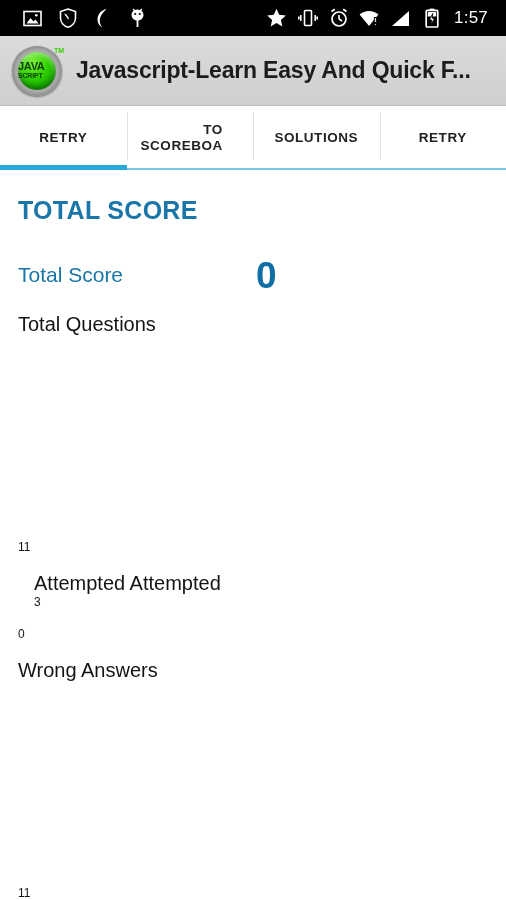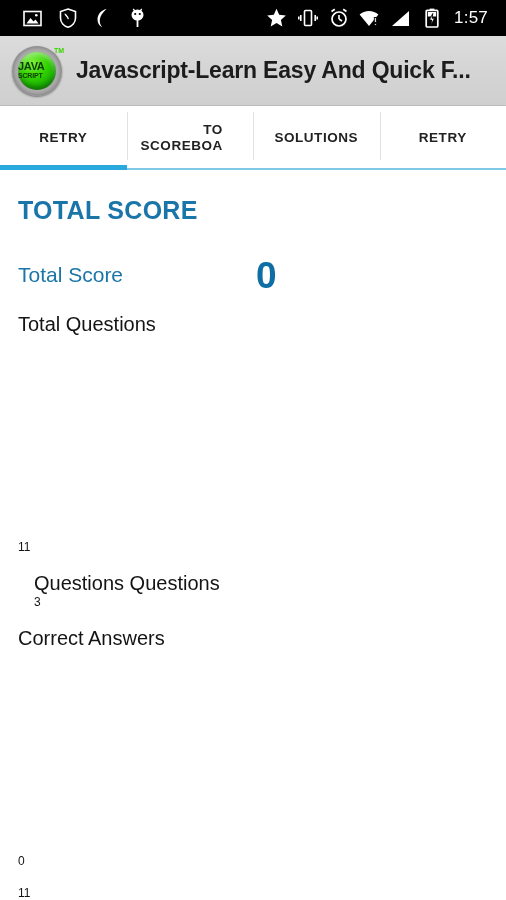--- a/index.html
+++ b/index.html
@@ -394,28 +394,28 @@
     <div class="score-row">
       <span class="score-label">Total Score</span>
       <span class="score-value">0</span>
     </div>
 
     <div class="stat-row">
       <span class="stat-label" style="width:227px;flex:0 0 227px;">Total Questions</span>
       <span class="stat-value" style="margin-left:0;">11</span>
     </div>
     <div class="stat-row">
-      <span class="stat-label">Questions Questions</span>
+      <span class="stat-label">Attempted Attempted</span>
       <span class="stat-value">3</span>
     </div>
     <div class="stat-row">
-      <span class="stat-label" style="width:227px;flex:0 0 227px;">Correct Answers</span>
       <span class="stat-value" style="margin-left:0;">0</span>
     </div>
     <div class="stat-row">
+      <span class="stat-label" style="width:227px;flex:0 0 227px;">Wrong Answers</span>
       <span class="stat-value" style="margin-left:0;">11</span>
     </div>
 
     <div class="stars">
       <span class="star">
         <svg width="64" height="62" viewBox="0 0 64 62">
           <path d="M32 3 L40.6 22.3 L61.5 24.4 L45.8 38.4 L50.2 59 L32 48.2 L13.8 59 L18.2 38.4 L2.5 24.4 L23.4 22.3 Z" fill="#b3b3b3" stroke="#9a9a9a" stroke-width="1.2" stroke-linejoin="round"></path>
         </svg>
       </span>
       <span class="star">

